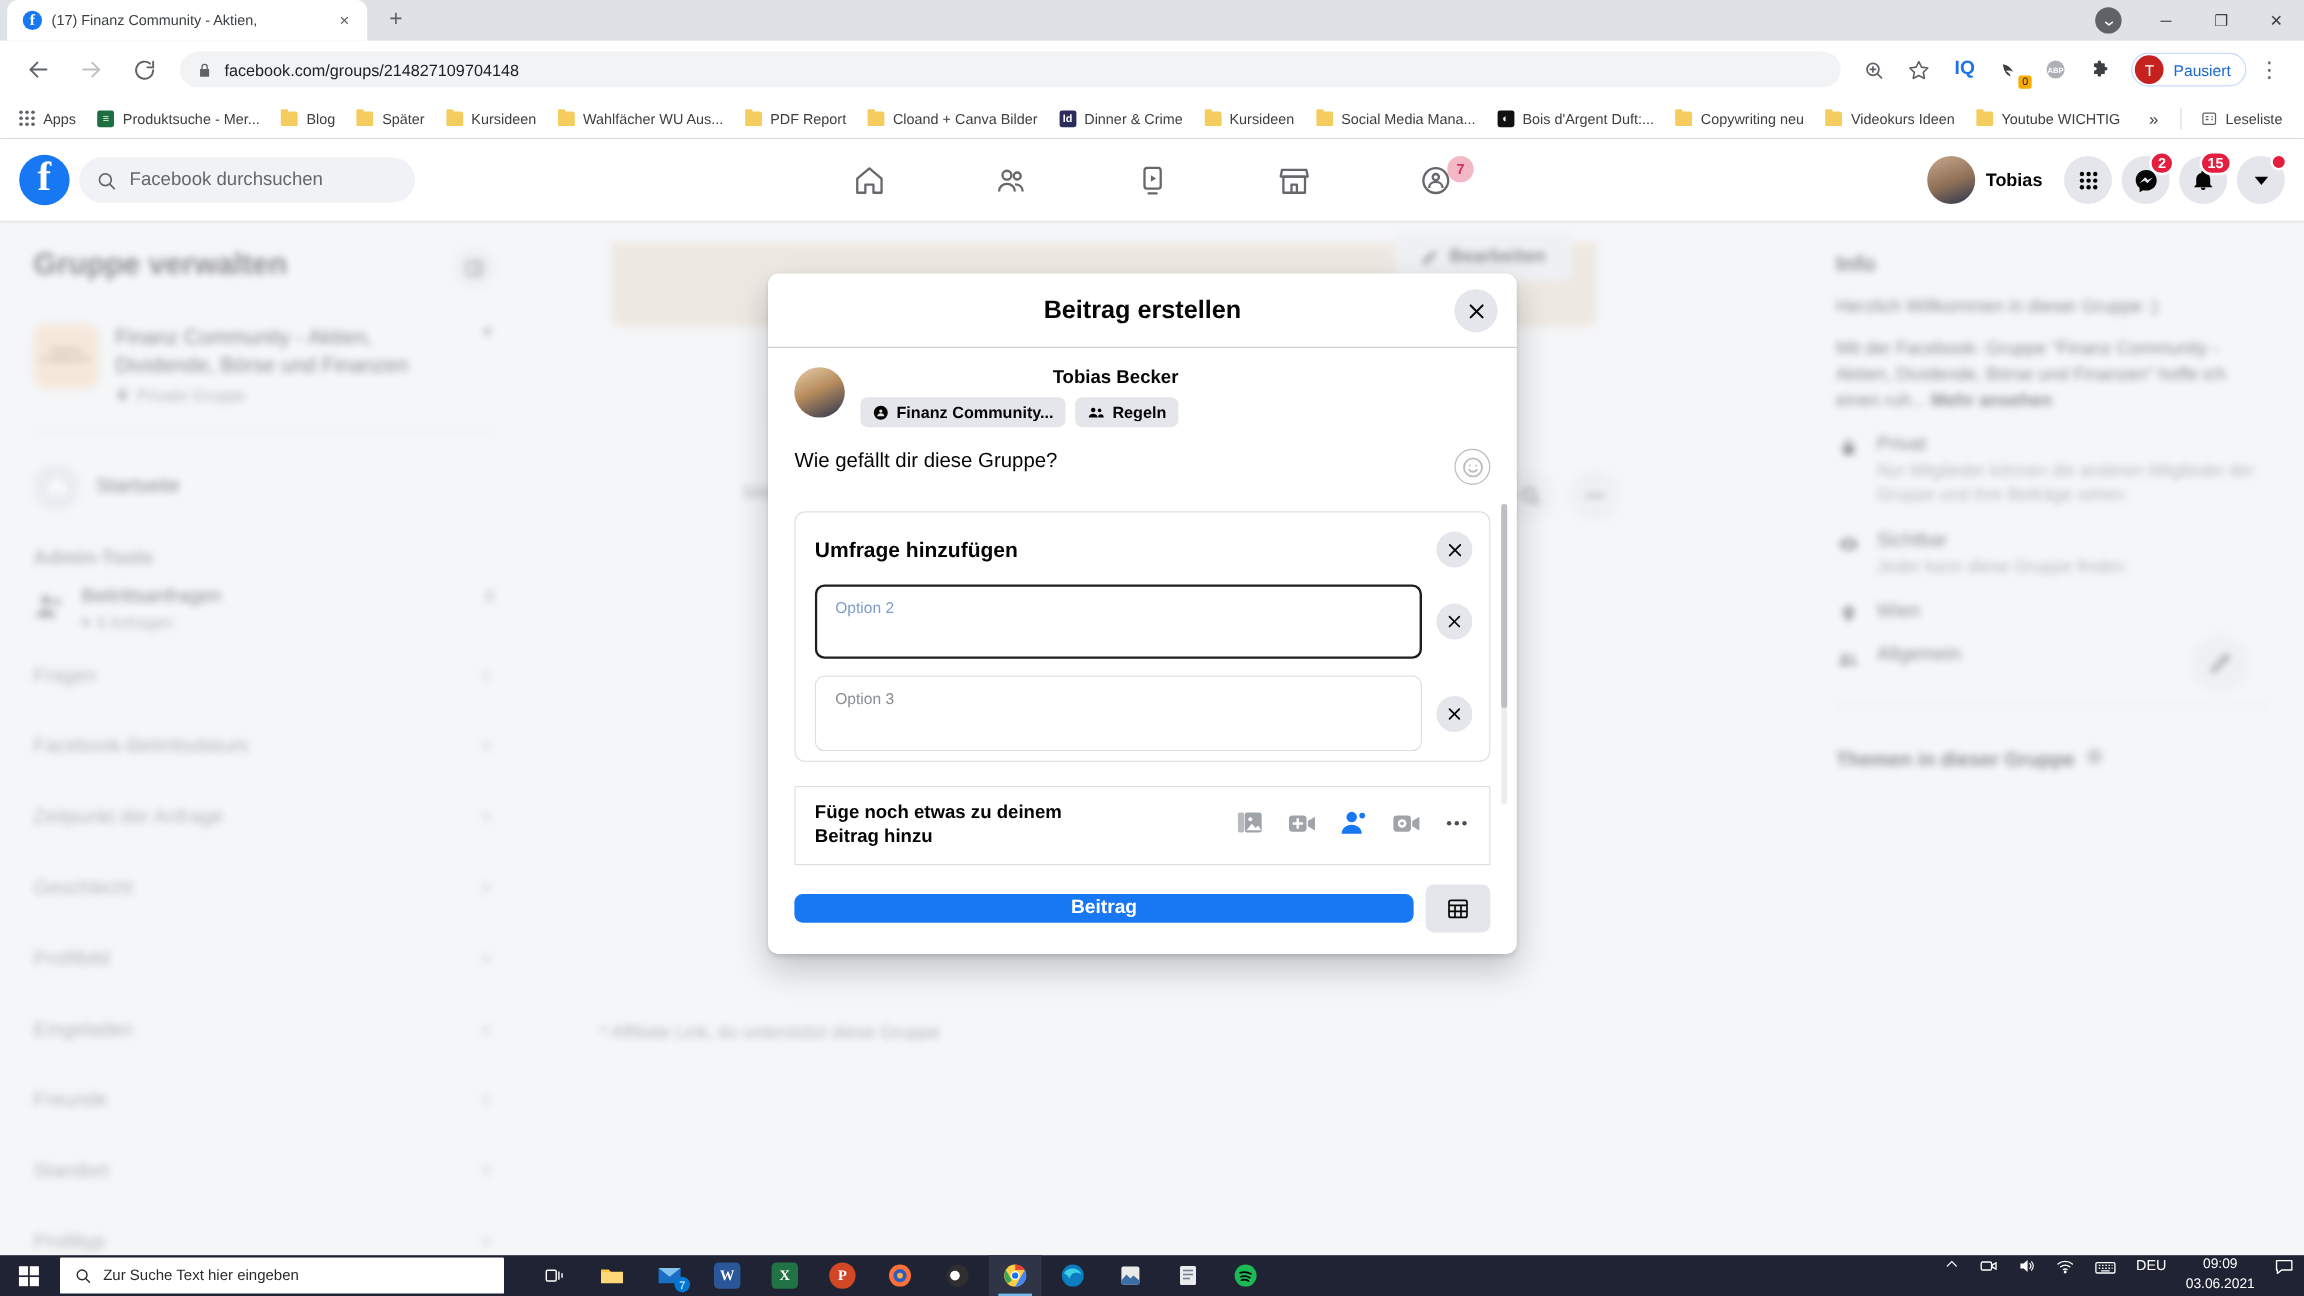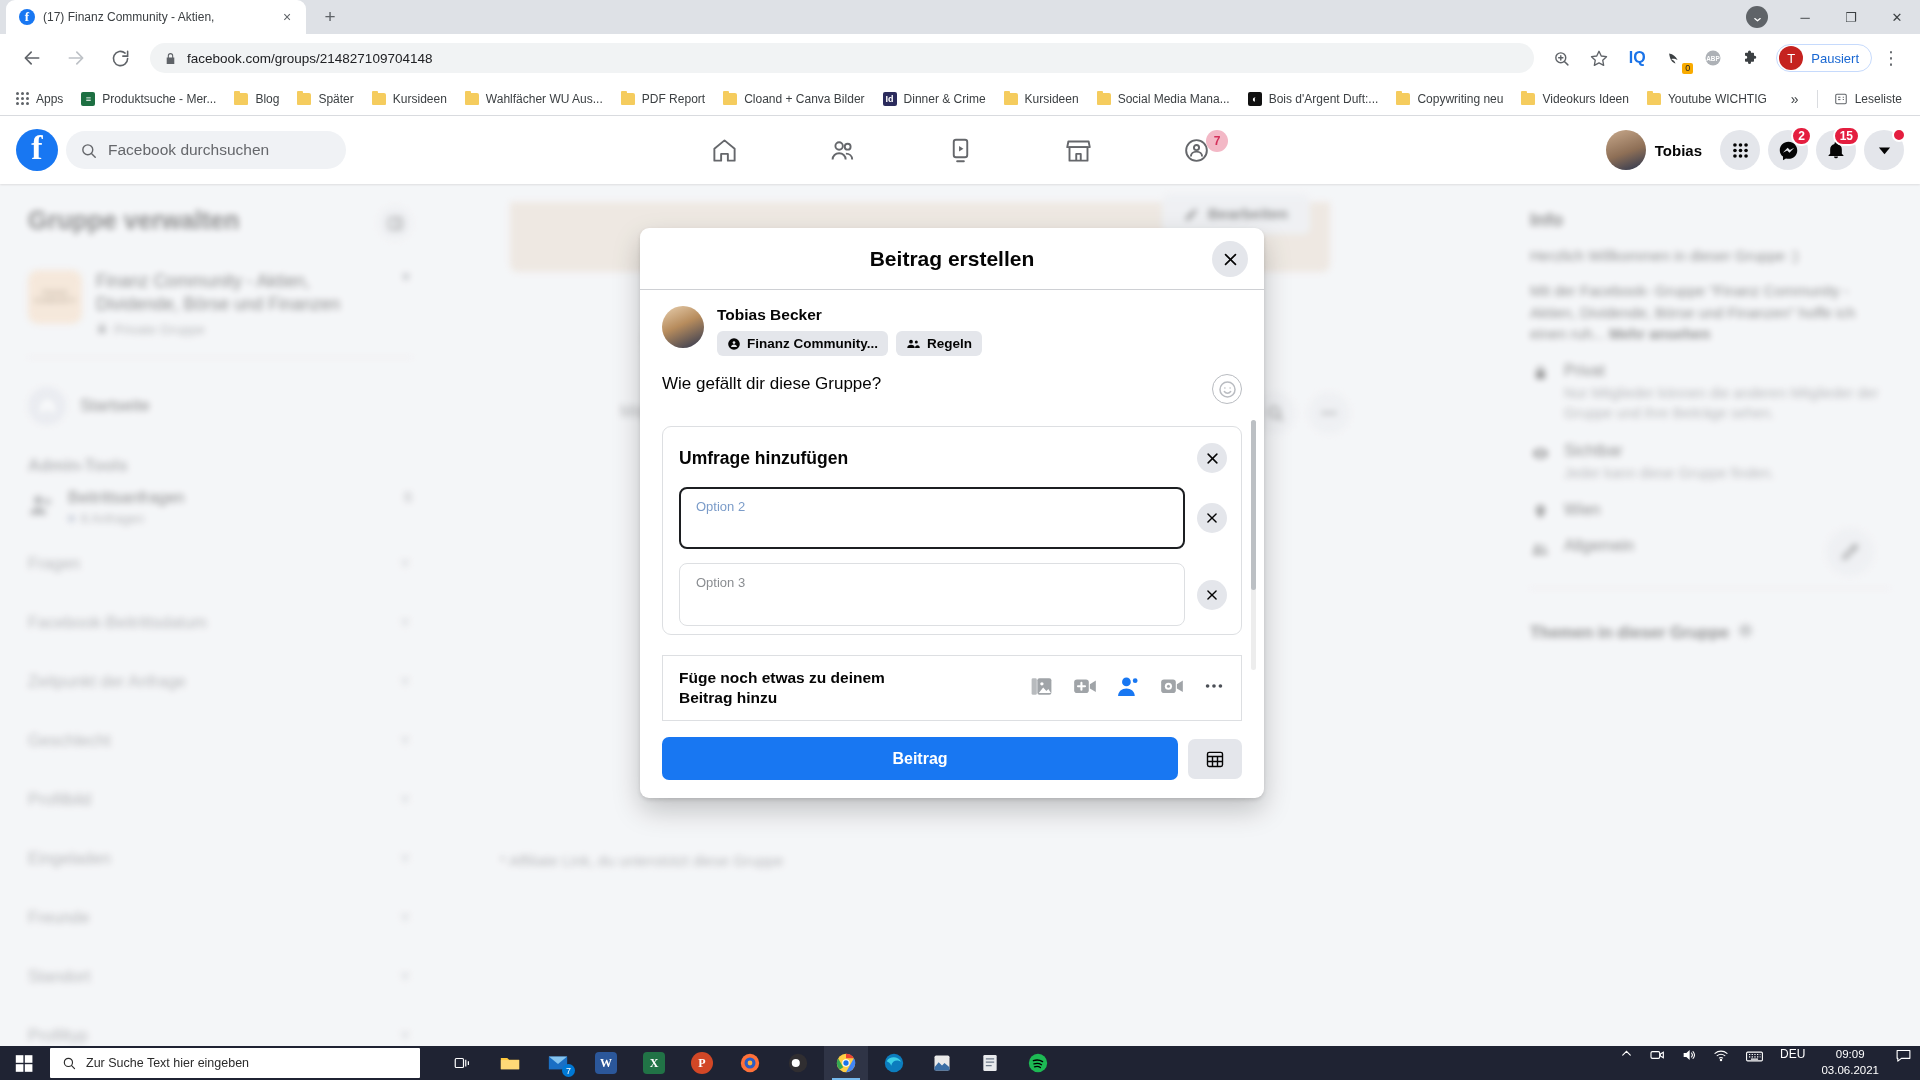--- a/index.html
+++ b/index.html
@@ -256,21 +256,21 @@
     box-shadow: 0 12px 28px rgba(0,0,0,.22), 0 2px 4px rgba(0,0,0,.12);
     overflow: hidden;
   }
   .modal-hd { height: 62px; display:flex; align-items:center; justify-content:center; position:relative; border-bottom:1px solid #ced0d4; }
   .modal-title { font-size: 21px; font-weight: bold; color:#050505; }
   .modal-x {
     position:absolute; right: 16px; top: 13px; width: 36px; height:36px; border-radius:50%;
     background:#e4e6eb; display:flex; align-items:center; justify-content:center; cursor:pointer;
   }
   .modal-bd { padding: 16px 22px 0; position: relative; }
-  .poster { display:flex; gap: 13px; align-items:flex-start; }
+  .poster { display:flex; gap: 13px; align-items:flex-start;text-align:right; }
   .poster-av {
     width: 42px;height:42px;border-radius:50%;flex:0 0 42px;
     background: linear-gradient(155deg,#e8cfae 0%,#b78c5d 45%,#2c3550 100%);
   }
   .poster-name { font-size:15.5px; font-weight:600; color:#050505; }
   .chips { display:flex; gap:8px; margin-top: 7px; }
   .chip {
     display:flex; align-items:center; gap:6px; background:#e4e6eb; border-radius:6px;
     padding: 5px 10px; font-size:13.5px; color:#050505; font-weight:600; cursor:pointer;
     max-width: 190px;
@@ -304,21 +304,21 @@
 
   .modal-ft { padding: 8px 22px 18px; }
   .addbar {
     border:1px solid #dddfe2; border-radius:0; padding: 12px 16px;
     display:flex; align-items:center; justify-content:space-between; margin-top: 12px;
   }
   .addbar-text { font-size:15.5px; font-weight:600; color:#050505; line-height:1.3; max-width: 230px; }
   .addbar-icons { display:flex; align-items:center; gap: 18px; }
   .post-row { display:flex; gap: 10px; margin-top: 16px; align-items:center; }
   .btn-post {
-    flex:1 1 auto; height: 43px; background:#1877f2; color:#fff; border-radius:7px;
+    flex:1 1 auto; height: 24px; background:#1877f2; color:#fff; border-radius:7px;
     display:flex; align-items:center; justify-content:center;
     font-size: 16px; font-weight: bold; cursor:pointer;
   }
   .btn-grid {
     width: 54px; height: 40px; background:#e4e6eb; border-radius:7px;
     display:flex;align-items:center;justify-content:center; cursor:pointer;
   }
 
   
   .taskbar {

